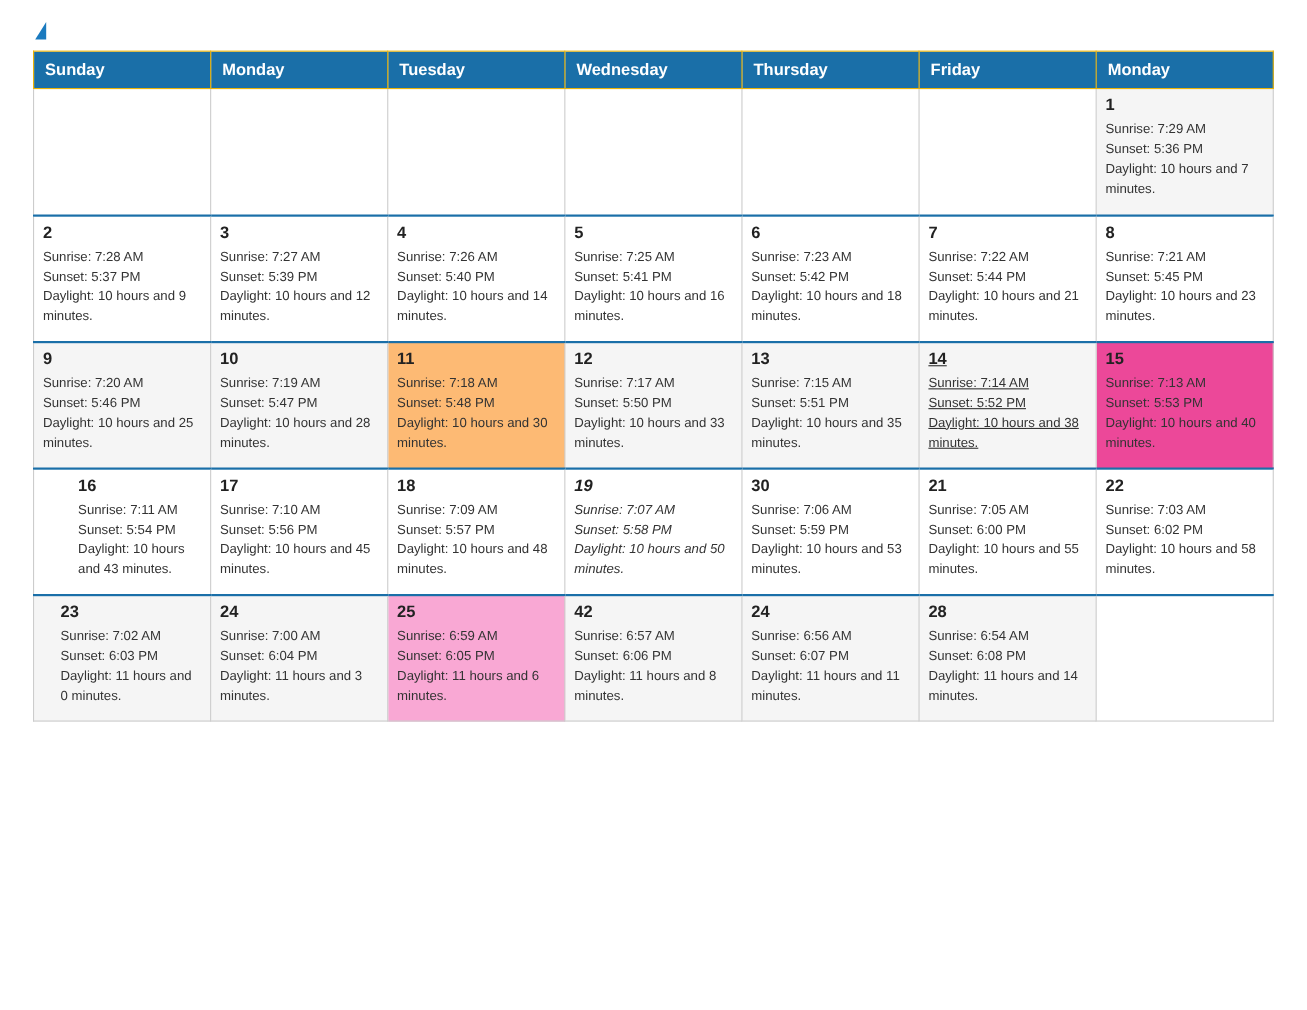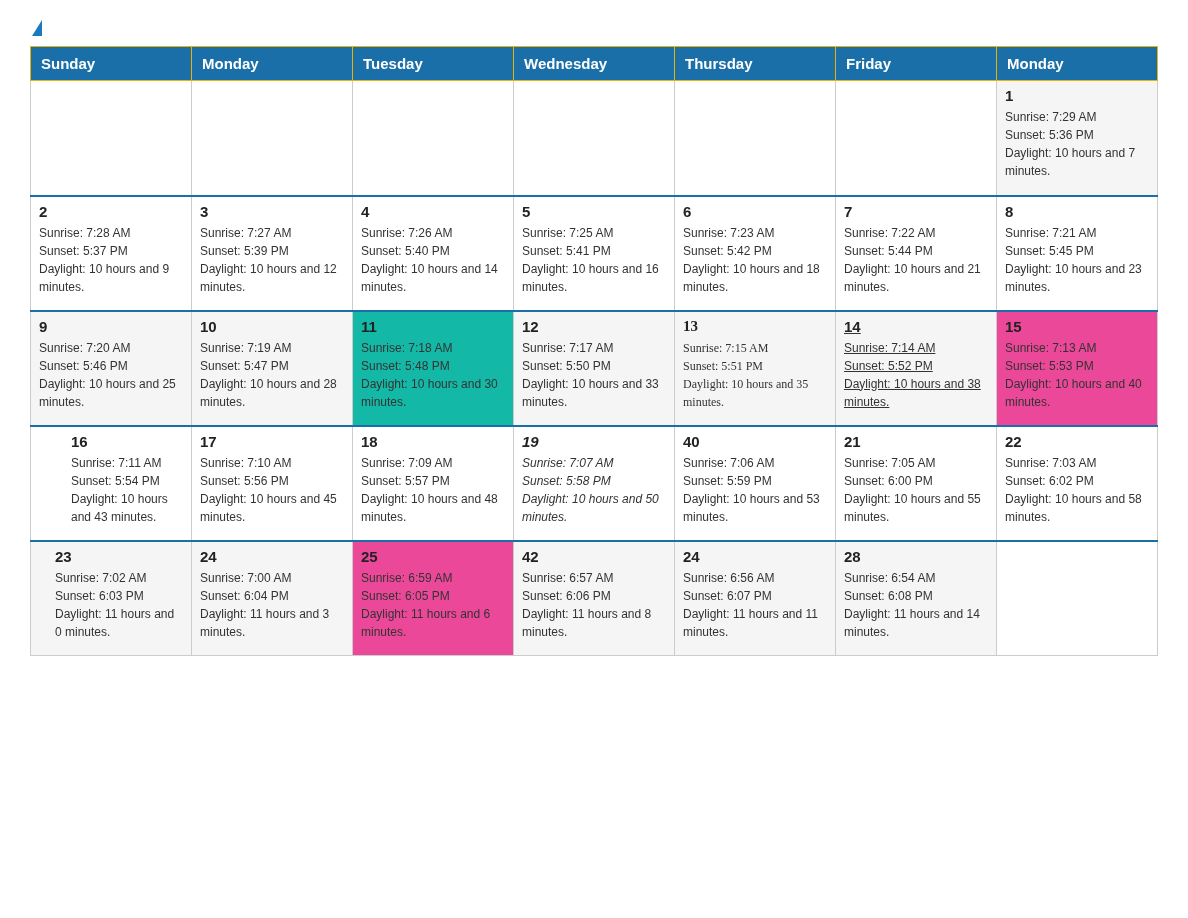--- a/index.html
+++ b/index.html
@@ -182,29 +182,29 @@
       </tr>
       <tr>
         <td class="border-top-blue" style="background: rgb(245, 245, 245);">
           <span class="day-number">9</span>
           <div class="day-info">Sunrise: 7:20 AM<br>Sunset: 5:46 PM<br>Daylight: 10 hours and 25 minutes.</div>
         </td>
         <td class="border-top-blue" style="background: rgb(245, 245, 245);">
           <span class="day-number">10</span>
           <div class="day-info">Sunrise: 7:19 AM<br>Sunset: 5:47 PM<br>Daylight: 10 hours and 28 minutes.</div>
         </td>
-        <td class="border-top-blue" style="background: #14b8a6;">
+        <td class="border-top-blue" style="background: #fdba74;">
           <span class="day-number">11</span>
           <div class="day-info">Sunrise: 7:18 AM<br>Sunset: 5:48 PM<br>Daylight: 10 hours and 30 minutes.</div>
         </td>
         <td class="border-top-blue" style="background: rgb(245, 245, 245);">
           <span class="day-number">12</span>
           <div class="day-info">Sunrise: 7:17 AM<br>Sunset: 5:50 PM<br>Daylight: 10 hours and 33 minutes.</div>
         </td>
-        <td class="border-top-blue" style="background: rgb(245, 245, 245); font-family: Liberation Serif, serif;">
+        <td class="border-top-blue" style="background: rgb(245, 245, 245);">
           <span class="day-number">13</span>
           <div class="day-info">Sunrise: 7:15 AM<br>Sunset: 5:51 PM<br>Daylight: 10 hours and 35 minutes.</div>
         </td>
         <td class="border-top-blue" style="background: rgb(245, 245, 245); text-decoration: underline;">
           <span class="day-number">14</span>
           <div class="day-info">Sunrise: 7:14 AM<br>Sunset: 5:52 PM<br>Daylight: 10 hours and 38 minutes.</div>
         </td>
         <td class="border-top-blue" style="background: #ec4899;">
           <span class="day-number">15</span>
           <div class="day-info">Sunrise: 7:13 AM<br>Sunset: 5:53 PM<br>Daylight: 10 hours and 40 minutes.</div>
@@ -221,42 +221,42 @@
         </td>
         <td class="border-top-blue" style="background: rgb(255, 255, 255); margin-left: 28px;">
           <span class="day-number">18</span>
           <div class="day-info">Sunrise: 7:09 AM<br>Sunset: 5:57 PM<br>Daylight: 10 hours and 48 minutes.</div>
         </td>
         <td class="border-top-blue" style="background: rgb(255, 255, 255); font-style: italic;">
           <span class="day-number">19</span>
           <div class="day-info">Sunrise: 7:07 AM<br>Sunset: 5:58 PM<br>Daylight: 10 hours and 50 minutes.</div>
         </td>
         <td class="border-top-blue" style="background: rgb(255, 255, 255);">
-          <span class="day-number">40</span>
+          <span class="day-number">30</span>
           <div class="day-info">Sunrise: 7:06 AM<br>Sunset: 5:59 PM<br>Daylight: 10 hours and 53 minutes.</div>
         </td>
         <td class="border-top-blue" style="background: rgb(255, 255, 255);">
           <span class="day-number">21</span>
           <div class="day-info">Sunrise: 7:05 AM<br>Sunset: 6:00 PM<br>Daylight: 10 hours and 55 minutes.</div>
         </td>
         <td class="border-top-blue" style="background: rgb(255, 255, 255);">
           <span class="day-number">22</span>
           <div class="day-info">Sunrise: 7:03 AM<br>Sunset: 6:02 PM<br>Daylight: 10 hours and 58 minutes.</div>
         </td>
       </tr>
       <tr>
         <td class="border-top-blue" style="background: rgb(245, 245, 245); padding-left: 24px;">
           <span class="day-number">23</span>
           <div class="day-info">Sunrise: 7:02 AM<br>Sunset: 6:03 PM<br>Daylight: 11 hours and 0 minutes.</div>
         </td>
         <td class="border-top-blue" style="background: rgb(245, 245, 245);">
           <span class="day-number">24</span>
           <div class="day-info">Sunrise: 7:00 AM<br>Sunset: 6:04 PM<br>Daylight: 11 hours and 3 minutes.</div>
         </td>
-        <td class="border-top-blue" style="background: #ec4899;">
+        <td class="border-top-blue" style="background: #f9a8d4;">
           <span class="day-number">25</span>
           <div class="day-info">Sunrise: 6:59 AM<br>Sunset: 6:05 PM<br>Daylight: 11 hours and 6 minutes.</div>
         </td>
         <td class="border-top-blue" style="background: rgb(245, 245, 245);">
           <span class="day-number">42</span>
           <div class="day-info">Sunrise: 6:57 AM<br>Sunset: 6:06 PM<br>Daylight: 11 hours and 8 minutes.</div>
         </td>
         <td class="border-top-blue" style="background: rgb(245, 245, 245);">
           <span class="day-number">24</span>
           <div class="day-info">Sunrise: 6:56 AM<br>Sunset: 6:07 PM<br>Daylight: 11 hours and 11 minutes.</div>

